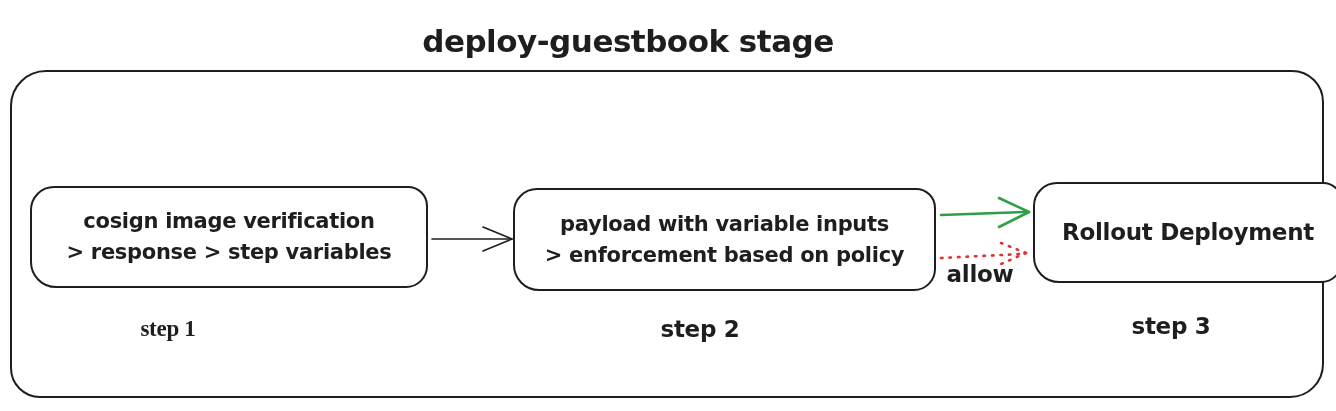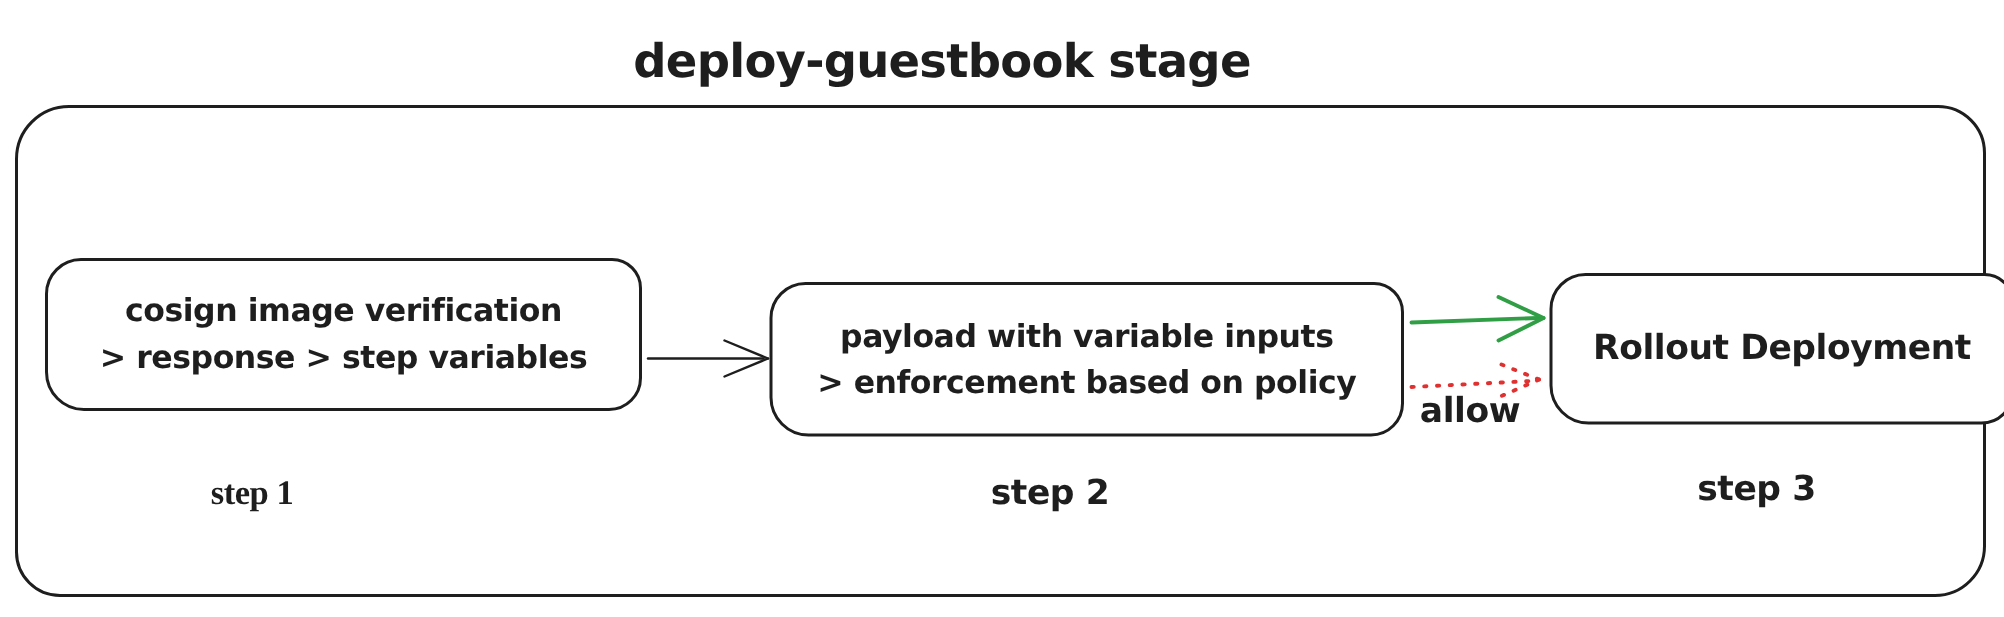--- a/index.html
+++ b/index.html
@@ -43,21 +43,21 @@
     flex-direction: column;
     justify-content: center;
     align-items: center;
     text-align: center;
     font-size: 21px;
     font-weight: bold;
     line-height: 31px;
     letter-spacing: -0.3px;
     white-space: nowrap;
   }
-  .node-1 { left: 30px;   top: 172px; width: 398px; height: 102px; }
+  .node-1 { left: 30px;   top: 186px; width: 398px; height: 102px; }
   .node-2 { left: 513px;  top: 188px; width: 423px; height: 103px; text-align: center; }
   .node-3 { left: 1033px; top: 182px; width: 310px; height: 101px; font-size: 23px; }
   .step-label {
     position: absolute;
     width: 120px;
     text-align: center;
     font-size: 23px;
     font-weight: bold;
     letter-spacing: -0.3px;
     color: var(--ink);

